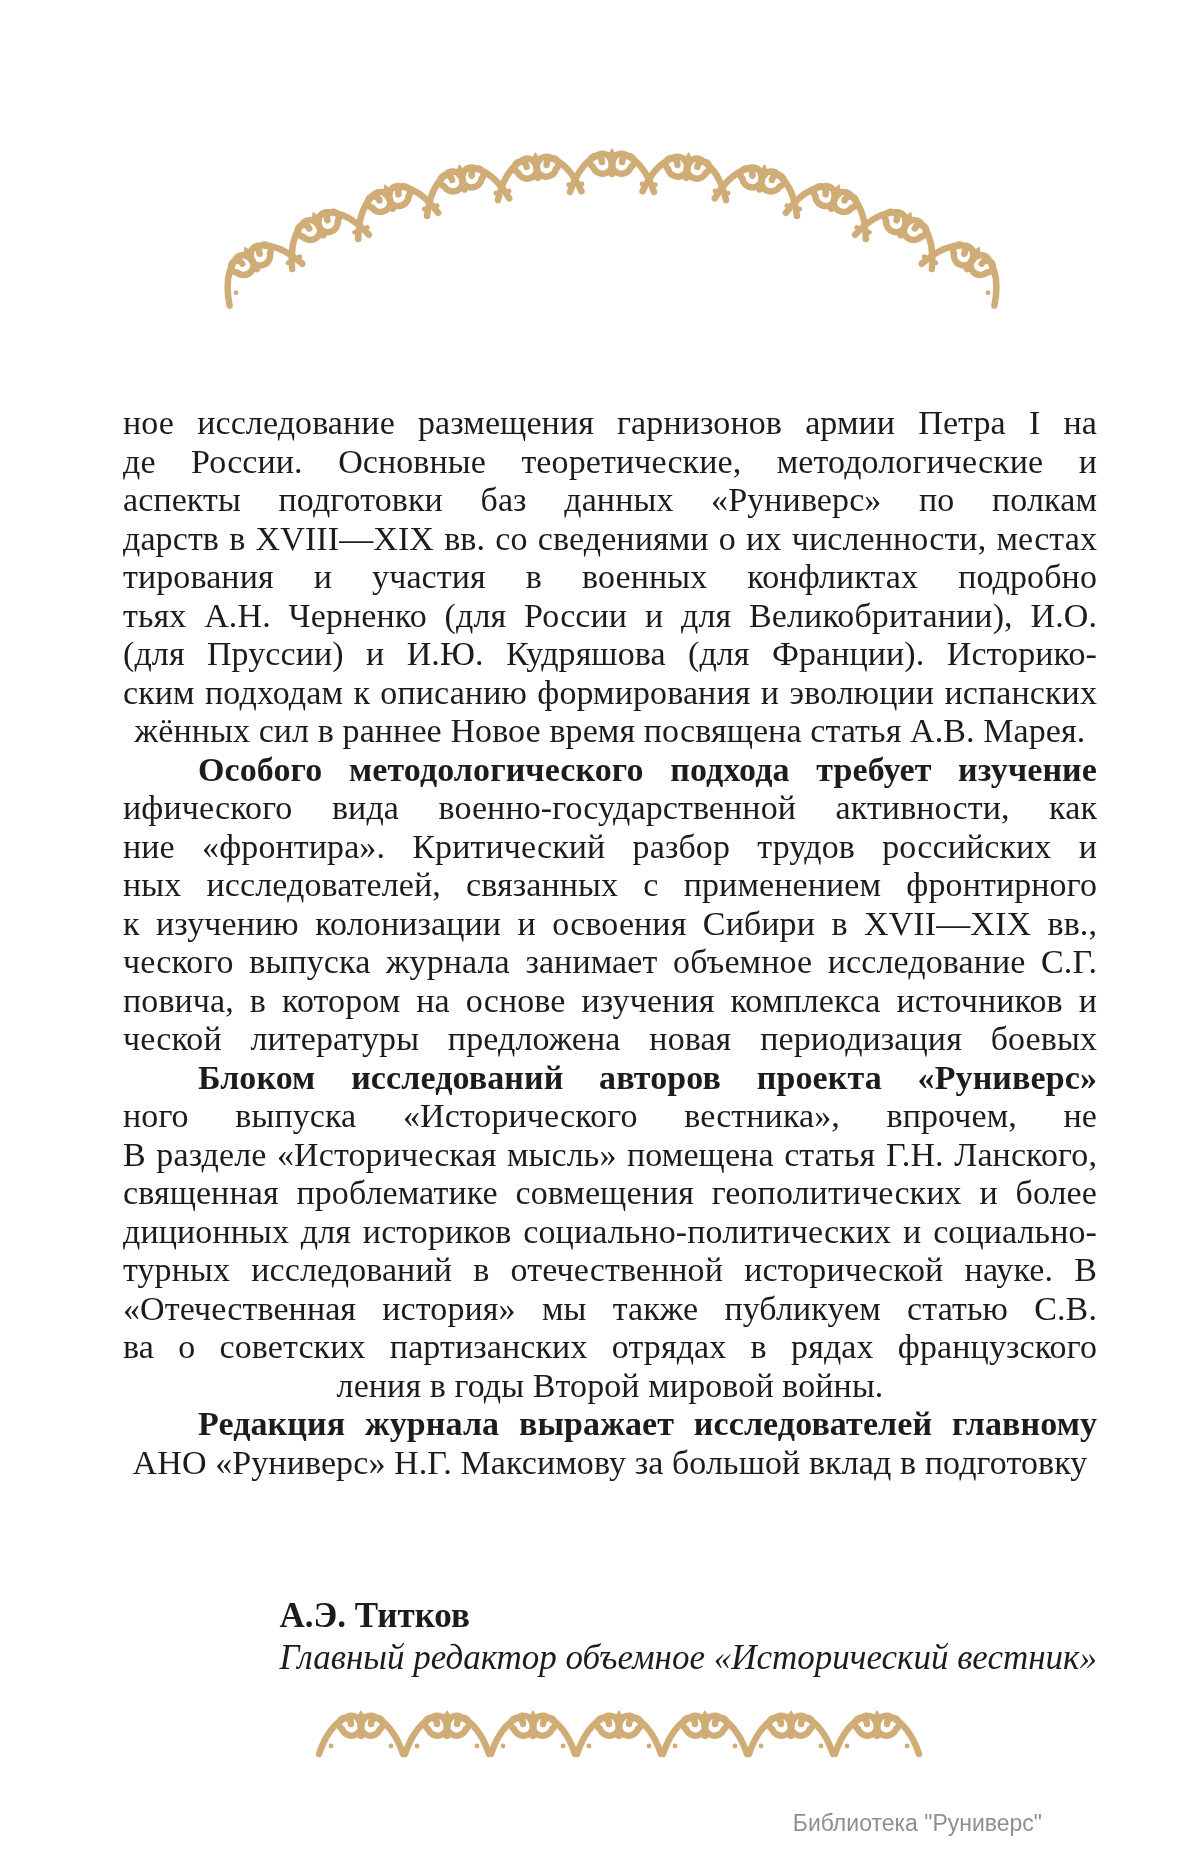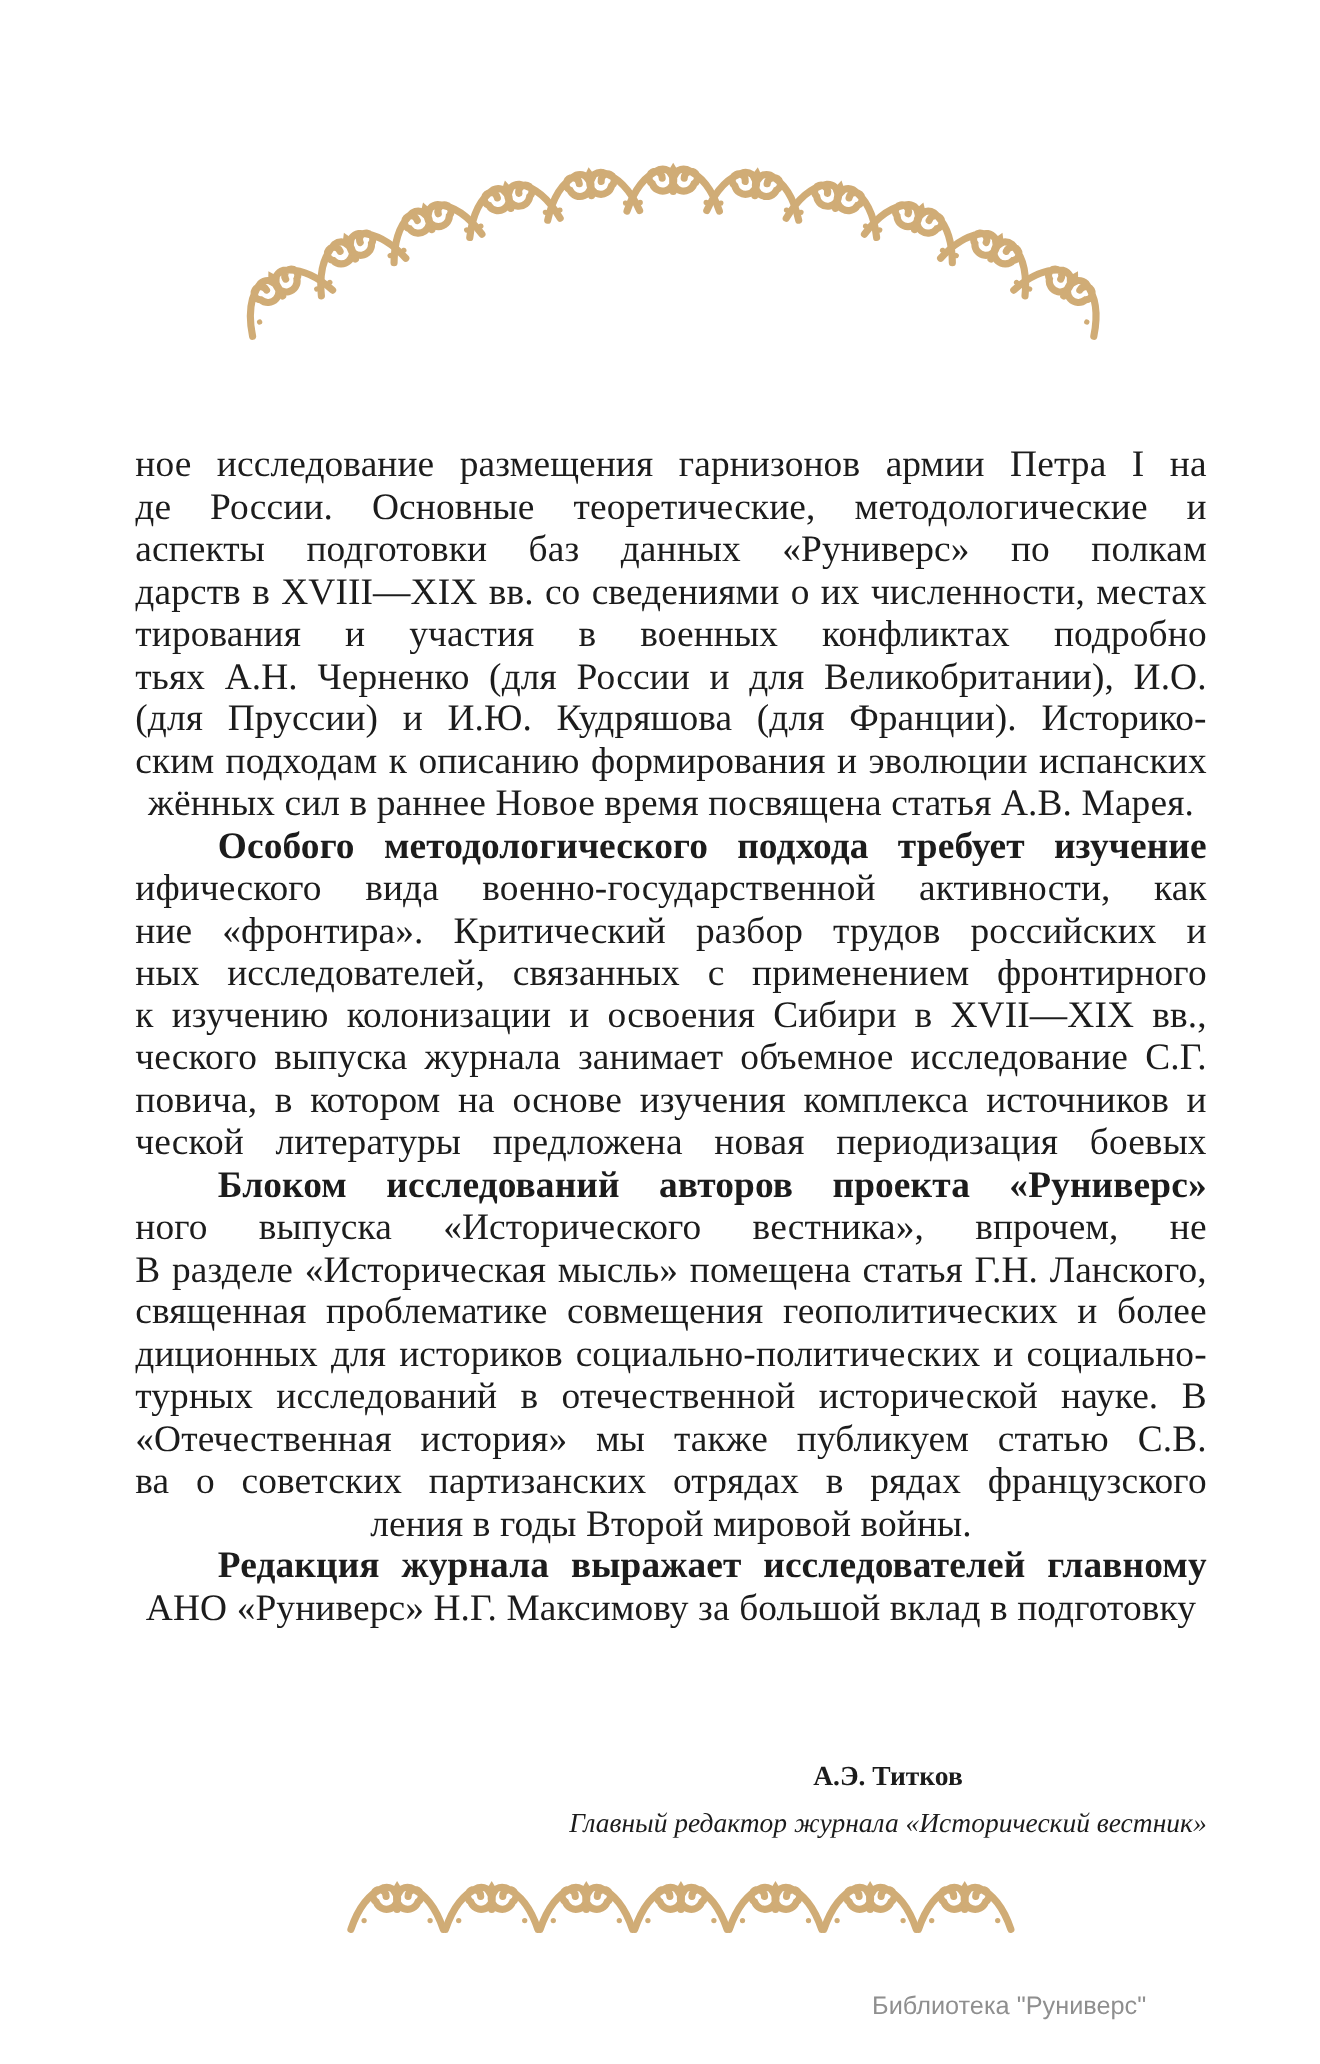--- a/index.html
+++ b/index.html
@@ -34,22 +34,22 @@
   
   .line::after { content:""; display:inline-block; width:100%; height:0; }
   .line.last { text-align: center; }
   .line.last::after { content:none; }
   .line.indent { text-indent: 75px; font-weight: bold; }
 
   .signature {
     position: absolute;
     right: 103px;
     top: 1596px;
-    text-align: center;
-    font-size: 25px;
+    text-align: left;
+    font-size: 35px;
   }
   .signature .name { font-weight: bold; line-height: 40px; }
   .signature .role { font-style: italic; line-height: 44px; }
 
   .footer-credit {
     position: absolute;
     top: 1810px;
     right: 158px;
     font-family: "Liberation Sans", "DejaVu Sans", sans-serif;
     font-size: 23px;
@@ -111,21 +111,21 @@
       <div class="line">турных исследований в отечественной исторической науке. В разделе</div>
       <div class="line">«Отечественная история» мы также публикуем статью С.В. Решетнико-</div>
       <div class="line">ва о советских партизанских отрядах в рядах французского Сопротив-</div>
       <div class="line last">ления в годы Второй мировой войны.</div>
       <div class="line indent">Редакция журнала выражает исследователей главному редактору</div>
       <div class="line last">АНО «Руниверс» Н.Г. Максимову за большой вклад в подготовку номера.</div>
     </div>
 
   <div class="signature">
     <div class="name">А.Э. Титков</div>
-    <div class="role">Главный редактор журнала «Исторический вестник»</div>
+    <div class="role">Главный редактор объемное «Исторический вестник»</div>
   </div>
 
   <svg class="ornament bottom" width="1200" height="64" viewBox="0 0 1200 64" aria-hidden="true">
     <use href="#curl" transform="translate(361,30)"></use>
     <use href="#curl" transform="translate(447,30)"></use>
     <use href="#curl" transform="translate(533,30)"></use>
     <use href="#curl" transform="translate(619,30)"></use>
     <use href="#curl" transform="translate(705,30)"></use>
     <use href="#curl" transform="translate(791,30)"></use>
     <use href="#curl" transform="translate(877,30)"></use>

